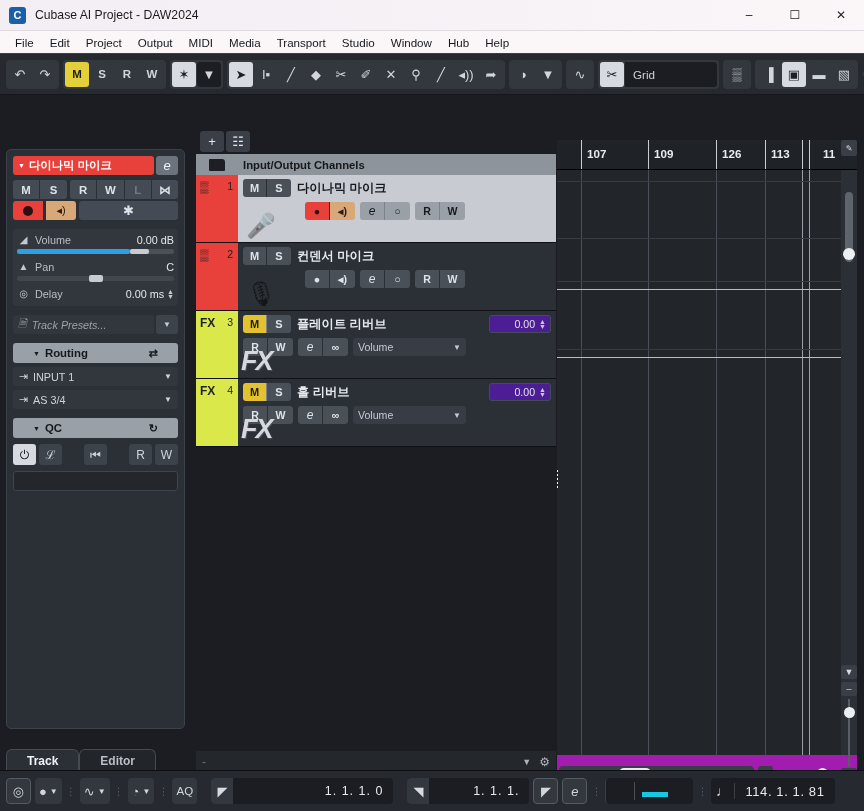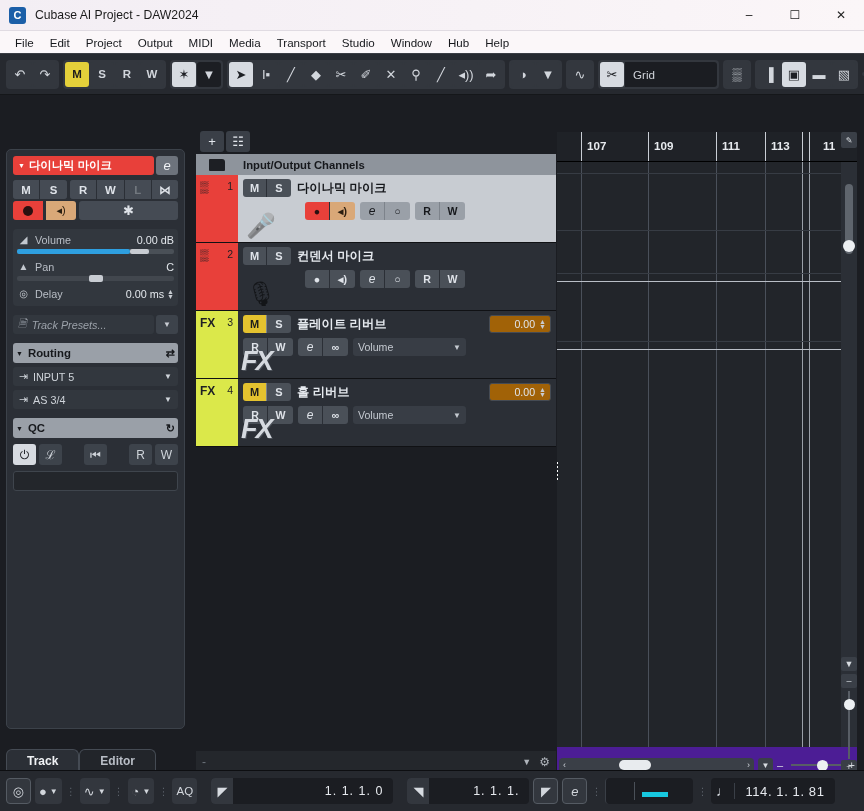--- a/index.html
+++ b/index.html
@@ -125,21 +125,21 @@
     margin-top: 9px; display: flex; gap: 2px;
   }
   .selmain {
     flex: 1; height: 19px; background: #32373e; border-radius: 3px; display: flex; align-items: center;
     padding-left: 5px; gap: 5px; font-size: 10.8px; color: #9ba1a9; font-style: italic;
   }
   .selarrow { width: 22px; height: 19px; background: #3d434b; border-radius: 3px;
     display:flex;align-items:center;justify-content:center;font-size:8px;color:#c8ccd2; }
   .section-hdr {
     margin-top: 9px; height: 20px; background: #9aa0a8; border-radius: 3px;
-    display: flex; align-items: center; padding: 0 3px; gap: 5px;
+    display: flex; align-items: center; padding: 0 20px; gap: 5px;
     color: #16181c; font-size: 11.4px; font-weight: bold;
   }
   .hdr-right { margin-left: auto; font-size: 11px; }
   .routerow {
     margin-top: 4px; height: 19px; background: #32373e; border-radius: 3px;
     display: flex; align-items: center; padding: 0 6px; gap: 5px;
     font-size: 10.8px; color: #cfd4da;
   }
   .routerow .rarrow { margin-left: auto; font-size: 8px; }
   .qcrow { display: flex; gap: 3px; margin-top: 6px; align-items: center; }
@@ -174,21 +174,21 @@
     border-right: 1px solid #7d838b;
   }
   .ms-btn:last-child { border-right: none; }
   .ms-btn.dark { background: #4a5058; color: #dfe3e9; border-right-color:#2b2f36; }
   .ms-btn.mute-on { background: #e4c22f; color: #1d1d1d; }
   .tname { font-size: 12.3px; font-weight: bold; }
   .tname.on-light { color: #16181c; }
   .tname.on-dark { color: #e5e9ee; }
   .numfield {
     margin-left: auto; display: flex; align-items: center;
-    width: 62px; height: 18px; background: #a16207; border: 1px solid #454b54; border-radius: 3px;
+    width: 62px; height: 18px; background: #4c1d95; border: 1px solid #454b54; border-radius: 3px;
     justify-content: flex-end; padding-right: 4px; font-size: 10.6px; color: #dfe3e9;
   }
   .numfield .stepper { margin-left: 4px; }
   .tb-row2 { display: flex; align-items: center; gap: 5px; margin-top: 5px; margin-left: 62px; }
   .tb-row2.fx { margin-left: 0; }
   .rgrp { display: flex; border-radius: 3px; overflow: hidden; }
   .rbtn {
     width: 25px; height: 18px; background: #4a5058; color: #dfe3e9; font-size: 10.6px; font-weight: bold;
     display: flex; align-items: center; justify-content: center; border-right: 1px solid #2b2f36;
   }
@@ -207,21 +207,21 @@
   }
   .tl-bottom {
     position: absolute; bottom: 0; left: 0; width: 360px; height: 22px; background: #24272c;
     display: flex; align-items: center; padding: 0 6px; gap: 8px;
   }
   .tl-bottom .dash { color: #6d737c; font-size: 12px; }
   .tl-bottom .rarrow { margin-left: auto; font-size: 9px; color: #aeb3ba; }
   .tl-bottom .gear { font-size: 12px; color: #aeb3ba; }
 
   
-  .arrange { position: absolute; left: 557px; top: 4px; width: 300px; height: 645px; background: #4c1d95; }
+  .arrange { position: absolute; left: 557px; top: 12px; width: 300px; height: 645px; background: #a21caf; }
   .ruler { height: 30px; position: relative; background: #1f2227; border-bottom: 1px solid #000; }
   .bar-tick { position: absolute; top: 0; bottom: 0; width: 1px; background: #c9ced5; }
   .bar-num { position: absolute; top: 7px; font-size: 11.6px; font-weight: bold; color: #e7eaee; }
   .grid {
     position: absolute; top: 30px; left: 0; width: 300px; height: 585px;
     background: #22252a; overflow: hidden;
   }
   .vline { position: absolute; top: 0; bottom: 0; width: 1px; background: #4a505a; }
   .vline.strong { background: #9aa0a8; }
   .hline { position: absolute; left: 0; right: 0; height: 1px; background: #373c44; }
@@ -440,21 +440,21 @@
           <div class="selarrow">▼</div>
         </div>
 
         <div class="section-hdr">
           <span class="caret">▼</span>
           <span>Routing</span>
           <span class="hdr-right">⇄</span>
         </div>
         <div class="routerow">
           <span>⇥</span>
-          <span>INPUT 5</span>
+          <span>INPUT 1</span>
           <span class="rarrow">▼</span>
         </div>
         <div class="routerow">
           <span>⇥</span>
           <span>AS 3/4</span>
           <span class="rarrow">▼</span>
         </div>
 
         <div class="section-hdr">
           <span class="caret">▼</span>
@@ -627,21 +627,21 @@
       </div>
     </div>
 
     <div class="arrange">
       <div class="ruler">
         <div class="bar-tick" style="left:24px"></div>
         <div class="bar-num" style="left:30px">107</div>
         <div class="bar-tick" style="left:91px"></div>
         <div class="bar-num" style="left:97px">109</div>
         <div class="bar-tick" style="left:159px"></div>
-        <div class="bar-num" style="left:165px">111</div>
+        <div class="bar-num" style="left:165px">126</div>
         <div class="bar-tick" style="left:208px"></div>
         <div class="bar-num" style="left:214px">113</div>
         <div class="bar-tick" style="left:245px"></div>
         <div class="bar-tick" style="left:252px"></div>
         <div class="bar-num" style="left:266px">11</div>
       </div>
 
       <div class="grid">
         <div class="vline" style="left:24px"></div>
         <div class="vline" style="left:91px"></div>

